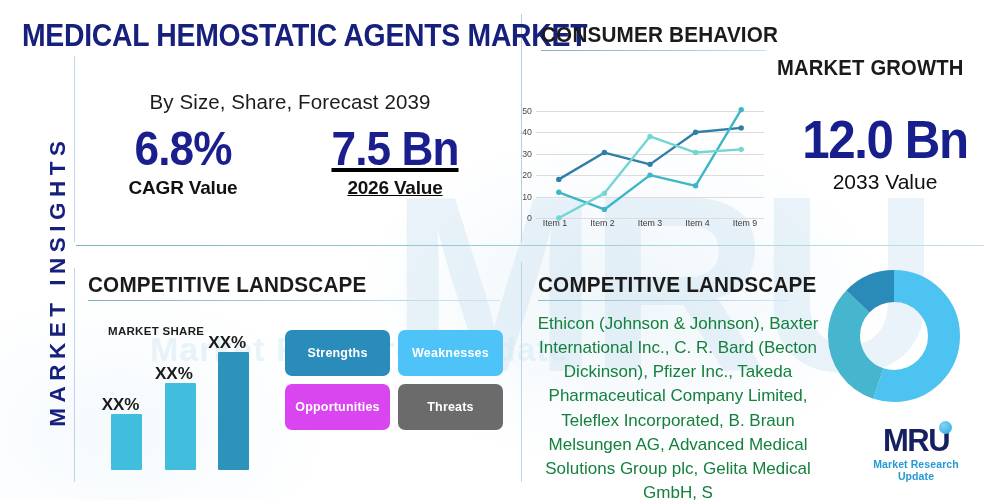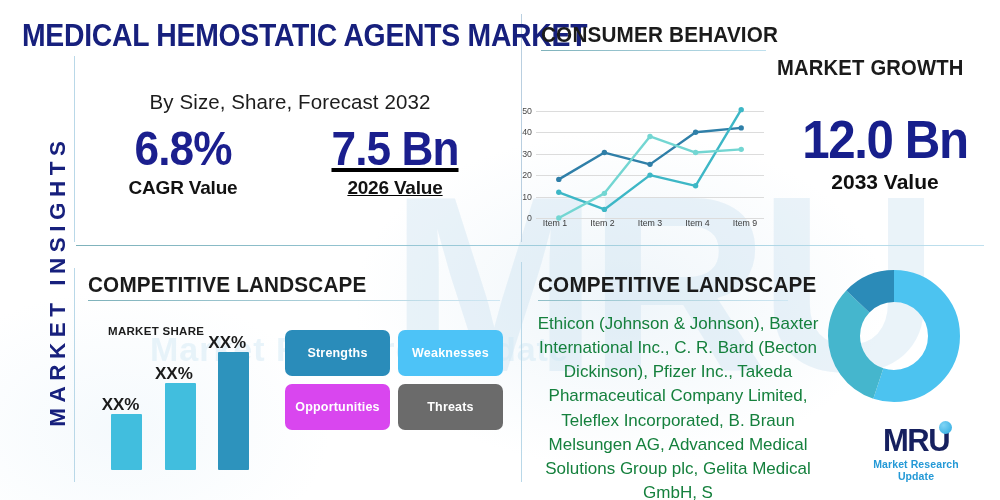--- a/index.html
+++ b/index.html
@@ -88,21 +88,21 @@
                  font-size:8.8px; color:#4a4a4a; white-space:nowrap; }
   .chart-grid{ position:absolute; left:0; right:0; height:1px; background:#dcdcdc; }
   .chart-xlabels{ position:absolute; left:0; right:0; top:100%; display:flex;
                   justify-content:space-between; padding-top:0; }
   .chart-xlabels span{ font-size:8.8px; color:#3b3b3b; width:38px; text-align:center; }
 
   
   .stat-2033{ position:absolute; left:770px; top:112px; width:230px; text-align:center; }
   .stat-2033 .big{ font-size:53px; font-weight:700; color:#171f8c; letter-spacing:-1.5px;
                    display:block; transform:scaleX(.93); line-height:1.05;}
-  .stat-2033 .cap{ font-size:21px; font-weight:700; color:#101010; display:block; margin-top:2px;}
+  .stat-2033 .cap{ font-size:21px; font-weight:400; color:#101010; display:block; margin-top:2px;}
 
   
   .barchart{ position:absolute; left:100px; top:330px; width:160px; height:140px; }
   .bar-title{ position:absolute; left:108px; top:325px; font-size:11.5px; font-weight:700;
               color:#1c1c1c; letter-spacing:.3px; }
   .bar{ position:absolute; bottom:0; width:31px; border-radius:1px; }
   .bar-lbl{ position:absolute; font-size:17px; font-weight:700; color:#1b1b1b; width:50px; text-align:left;}
 
   
   .swot{ position:absolute; left:285px; top:330px; width:218px; height:100px;
@@ -134,21 +134,21 @@
 <div class="vline-left"></div>
 <div class="vline-left2"></div>
 <div class="vline-mid"></div>
 <div class="vline-mid2"></div>
 <div class="hline-mid"></div>
 
 <div class="main-title">MEDICAL HEMOSTATIC AGENTS MARKET</div>
 
 <div class="side-label">MARKET INSIGHTS</div>
 
-<div class="q1-sub">By Size, Share, Forecast 2032</div>
+<div class="q1-sub">By Size, Share, Forecast 2039</div>
 
 <div class="stat stat-cagr">
   <span class="big">6.8%</span>
   <span class="cap">CAGR Value</span>
 </div>
 
 <div class="stat stat-2026">
   <span class="big">7.5 Bn</span>
   <span class="cap">2026 Value</span>
 </div>

